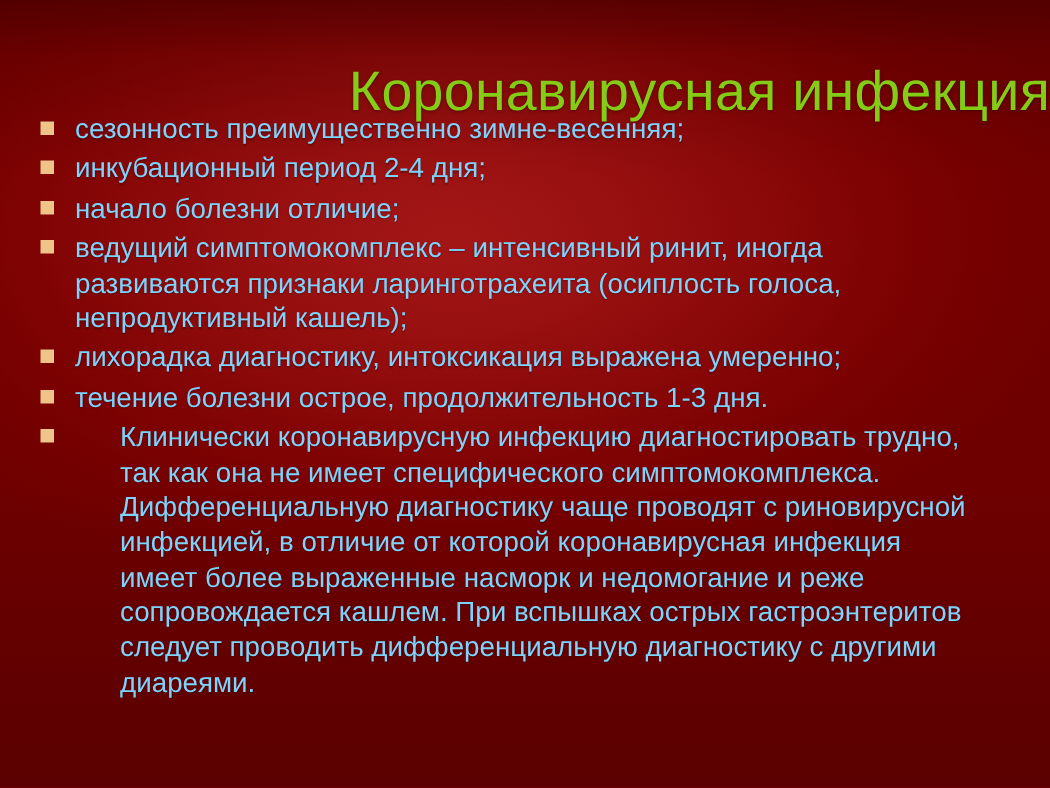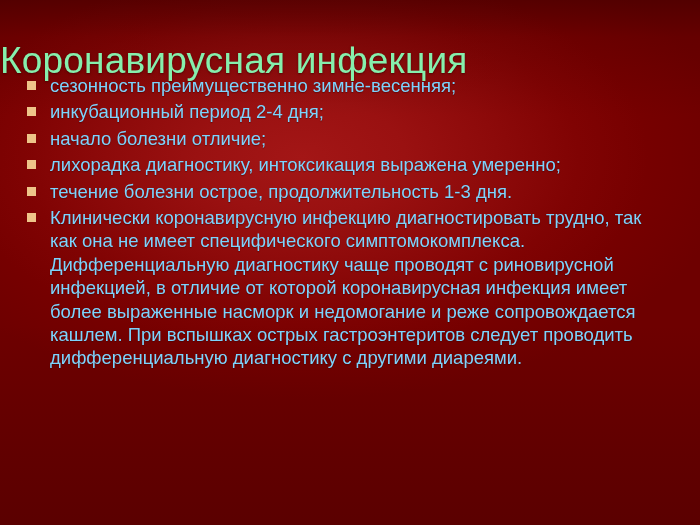--- a/index.html
+++ b/index.html
@@ -59,22 +59,22 @@
     width: 100%;
     height: 100%;
   }
 
   
   #slide-title {
     position: absolute;
     top: 16px;
     left: 0;
     width: 700px;
-    text-align: left;
-    color: #86efac;
+    text-align: right;
+    color: #84cc16;
     font-size: 37px;
     line-height: 1.06;
     font-weight: 400;
     letter-spacing: 0.2px;
     white-space: nowrap;
     text-shadow: 0 1px 2px rgba(40,0,0,0.55);
   }
 
   
   #bullet-list {
@@ -102,21 +102,21 @@
     height: 9px;
     background: #eec489;
     display: block;
   }
   .bullet-text {
     display: block;
     color: #7dd3fc;
     text-shadow: 0 1px 1px rgba(50,0,0,0.45);
   }
   
-  .bullet-item.wide .bullet-text { max-width: 600px; }
+  .bullet-item.wide .bullet-text { max-width: 600px; margin-left: 30px; }
   .bullet-item.narrow .bullet-text { max-width: 548px; }
 </style>
 </head>
 <body>
 
 <div id="slide">
   <div id="slide-bg-glow"></div>
   <div id="slide-bg-shade"></div>
 
   <div id="slide-content">
@@ -135,20 +135,21 @@
         <span class="bullet-text">инкубационный период 2-4 дня;</span>
       </li>
 
       <li class="bullet-item">
         <span class="bullet-marker"></span>
         <span class="bullet-text">начало болезни отличие;</span>
       </li>
 
       <li class="bullet-item narrow">
         <span class="bullet-marker"></span>
+        <span class="bullet-text">ведущий симптомокомплекс – интенсивный ринит, иногда развиваются признаки ларинготрахеита (осиплость голоса, непродуктивный кашель);</span>
       </li>
 
       <li class="bullet-item">
         <span class="bullet-marker"></span>
         <span class="bullet-text">лихорадка диагностику, интоксикация выражена умеренно;</span>
       </li>
 
       <li class="bullet-item">
         <span class="bullet-marker"></span>
         <span class="bullet-text">течение болезни острое, продолжительность 1-3 дня.</span>

